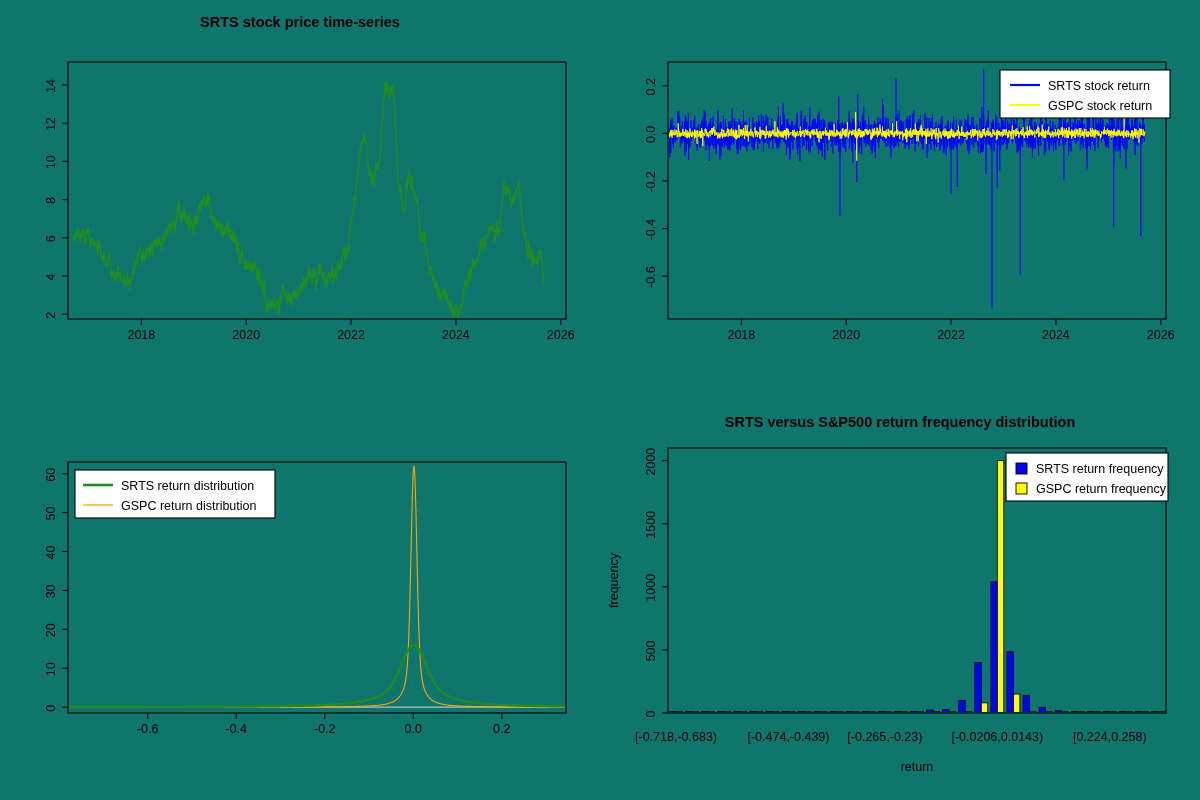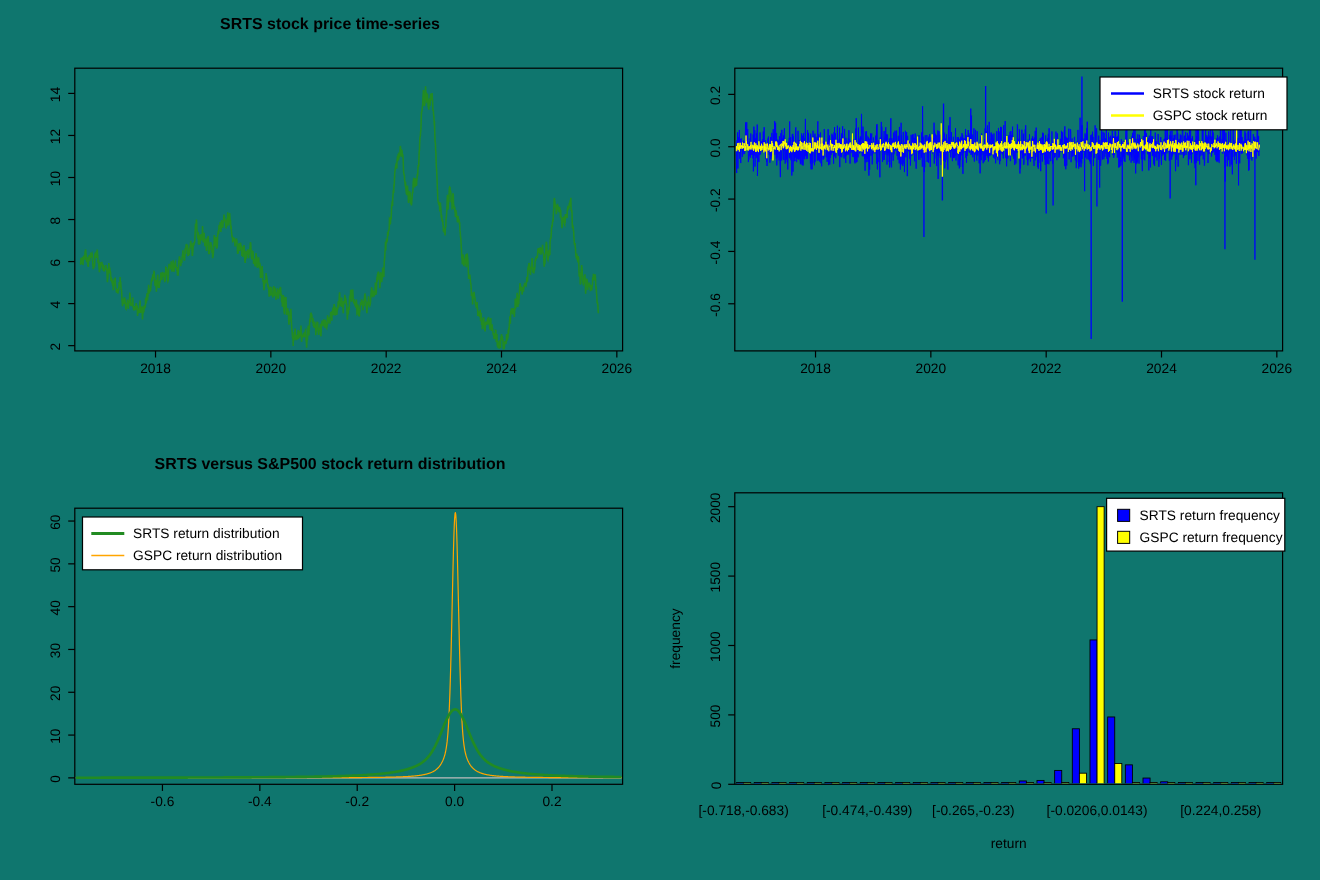--- a/index.html
+++ b/index.html
@@ -117,21 +117,20 @@
           <rect x="400" y="70" width="170" height="48" fill="#fff" stroke="#000" stroke-width="1.1"></rect>
           <line x1="410" y1="85" x2="440" y2="85" stroke="#0000FF" stroke-width="2.2"></line>
           <text x="448" y="89.5" class="leglab" text-anchor="start">SRTS stock return</text>
           <line x1="410" y1="105" x2="440" y2="105" stroke="#FFFF00" stroke-width="2.2"></line>
           <text x="448" y="109.5" class="leglab" text-anchor="start">GSPC stock return</text>
         </g>
       </svg>
   </div>
 
   <div class="panel" id="panel-bl">
-    <div class="panel-title">SRTS versus S&amp;P500 stock return distribution</div>
     <svg class="plotsvg" id="svg-density" viewBox="0 0 600 400">
         <rect x="68" y="62" width="498" height="251" fill="none" stroke="#000" stroke-width="1.1"></rect>
         <line x1="147.68" y1="313" x2="147.68" y2="319" stroke="#000" stroke-width="1.1"></line>
         <text x="147.68" y="333" text-anchor="middle" class="ticklab">-0.6</text>
         <line x1="236.21333333333334" y1="313" x2="236.21333333333334" y2="319" stroke="#000" stroke-width="1.1"></line>
         <text x="236.21333333333334" y="333" text-anchor="middle" class="ticklab">-0.4</text>
         <line x1="324.7466666666667" y1="313" x2="324.7466666666667" y2="319" stroke="#000" stroke-width="1.1"></line>
         <text x="324.7466666666667" y="333" text-anchor="middle" class="ticklab">-0.2</text>
         <line x1="413.28000000000003" y1="313" x2="413.28000000000003" y2="319" stroke="#000" stroke-width="1.1"></line>
         <text x="413.28000000000003" y="333" text-anchor="middle" class="ticklab">0.0</text>
@@ -163,20 +162,21 @@
           <rect x="75" y="70" width="200" height="48" fill="#fff" stroke="#000" stroke-width="1.1"></rect>
           <line x1="83" y1="85" x2="113" y2="85" stroke="#228B22" stroke-width="2.6"></line>
           <text x="121" y="89.5" class="leglab" text-anchor="start">SRTS return distribution</text>
           <line x1="83" y1="105" x2="113" y2="105" stroke="#FFA500" stroke-width="1.3"></line>
           <text x="121" y="109.5" class="leglab" text-anchor="start">GSPC return distribution</text>
         </g>
       </svg>
   </div>
 
   <div class="panel" id="panel-br">
+    <div class="panel-title">SRTS versus S&amp;P500 return frequency distribution</div>
     <svg class="plotsvg" id="svg-hist" viewBox="0 0 600 400">
         <rect x="68" y="48" width="498" height="265" fill="none" stroke="#000" stroke-width="1.1"></rect>
         <line x1="68" y1="313" x2="62" y2="313" stroke="#000" stroke-width="1.1"></line>
         <text x="55" y="314" text-anchor="middle" class="ticklab" transform="rotate(-90 55 314)">0</text>
         <line x1="68" y1="249.9047619047619" x2="62" y2="249.9047619047619" stroke="#000" stroke-width="1.1"></line>
         <text x="55" y="250.9047619047619" text-anchor="middle" class="ticklab" transform="rotate(-90 55 250.9047619047619)">500</text>
         <line x1="68" y1="186.8095238095238" x2="62" y2="186.8095238095238" stroke="#000" stroke-width="1.1"></line>
         <text x="55" y="187.8095238095238" text-anchor="middle" class="ticklab" transform="rotate(-90 55 187.8095238095238)">1000</text>
         <line x1="68" y1="123.71428571428572" x2="62" y2="123.71428571428572" stroke="#000" stroke-width="1.1"></line>
         <text x="55" y="124.71428571428572" text-anchor="middle" class="ticklab" transform="rotate(-90 55 124.71428571428572)">1500</text>

